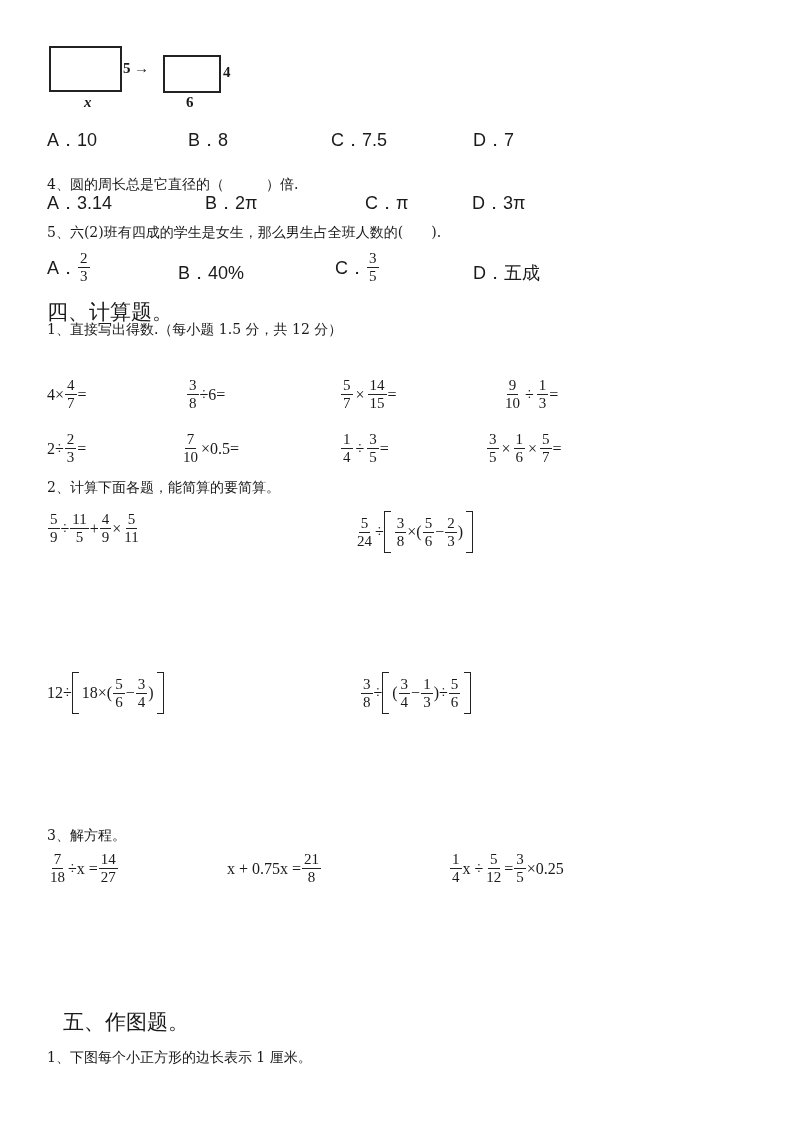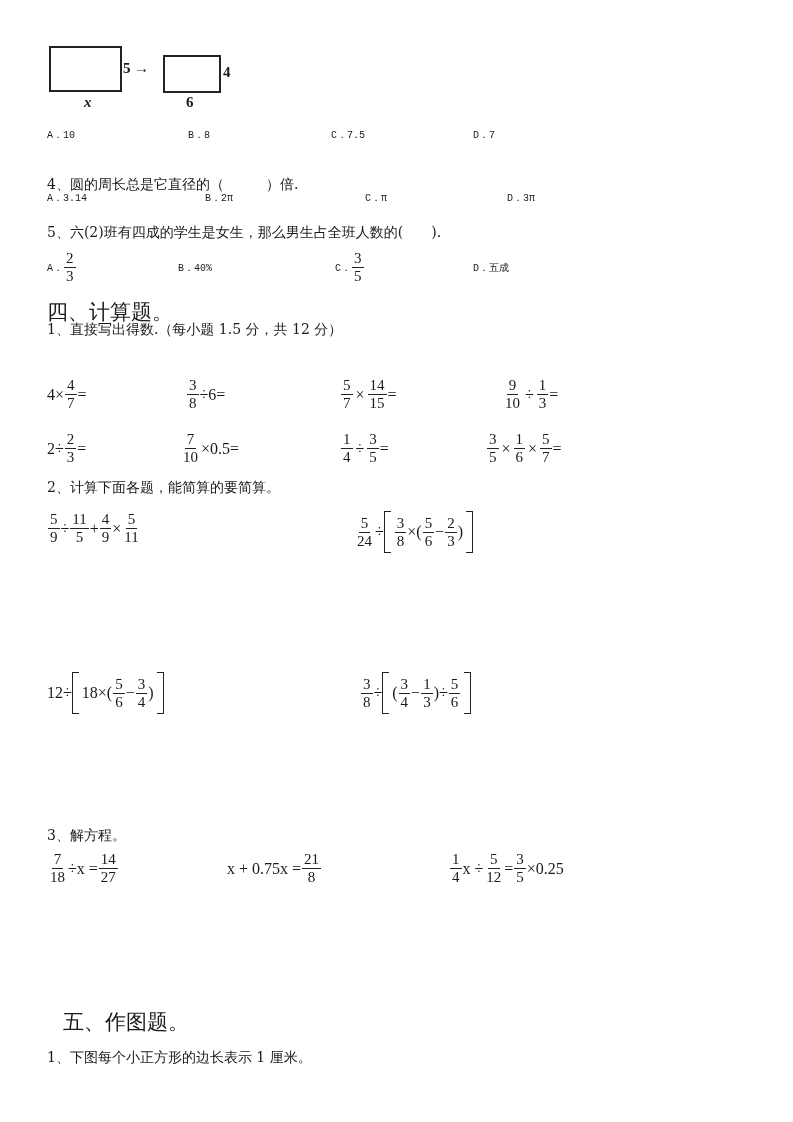--- a/index.html
+++ b/index.html
@@ -1,20 +1,20 @@
 <!DOCTYPE html>
 <html><head>
 <meta charset="utf-8">
 <style>
   html, body { margin: 0; padding: 0; background: #ffffff; }
   body { width: 793px; height: 1122px; position: relative; overflow: hidden;
          font-family: "DejaVu Serif", "Liberation Serif", serif; color: #1a1a1a; }
   .abs { position: absolute; white-space: nowrap; }
   .txt { font-size: 14px; line-height: 18px; }
-  .mono { font-family: Liberation Mono, monospace; font-size: 10px; text-align: right; }
+  .mono { font-family: Liberation Sans, sans-serif; font-size: 18px; text-align: right; }
   .h { font-size: 21px; line-height: 20px; }
   .math { font-family: "Liberation Serif", "DejaVu Serif", serif; font-size: 16px; display: flex; align-items: center; }
   .frac { display: inline-flex; flex-direction: column; align-items: center; margin: 0 1px; vertical-align: middle; }
   .frac .num { border-bottom: 1px solid #222; padding: 0 2px; line-height: 17px; font-size: 15px; }
   .frac .den { line-height: 17px; font-size: 15px; padding: 0 2px; }
   .op { margin: 0 2px; }
   .bracket { display: inline-block; width: 6px; height: 40px; border: 1.3px solid #222; }
   .bl { border-right: none; margin-right: 3px; }
   .br { border-left: none; margin-left: 3px; }
   .rect { position: absolute; border: 2px solid #222; }
@@ -35,21 +35,21 @@
 
 <div class="abs mono" style="left:47px;top:128px;">A．10</div>
 <div class="abs mono" style="left:188px;top:128px;">B．8</div>
 <div class="abs mono" style="left:331px;top:128px;">C．7.5</div>
 <div class="abs mono" style="left:473px;top:128px;">D．7</div>
 
 <div class="abs txt" style="left:47px;top:159px;margin-top:16px;">4、圆的周长总是它直径的（　　　）倍.</div>
 <div class="abs mono" style="left:47px;top:191px;">A．3.14</div>
 <div class="abs mono" style="left:205px;top:191px;">B．2π</div>
 <div class="abs mono" style="left:365px;top:191px;">C．π</div>
-<div class="abs mono" style="left:472px;top:191px;margin-left:35px;">D．3π</div>
+<div class="abs mono" style="left:472px;top:191px;">D．3π</div>
 
 <div class="abs txt" style="left:47px;top:223px;">5、六(2)班有四成的学生是女生，那么男生占全班人数的(　　).</div>
 <div class="abs math" style="left:47px;top:250px;">
   <span class="mono">A．</span>
   <span class="frac">
       <span class="num">2</span>
       <span class="den">3</span>
     </span>
 </div>
 <div class="abs mono" style="left:178px;top:261px;">B．40%</div>

